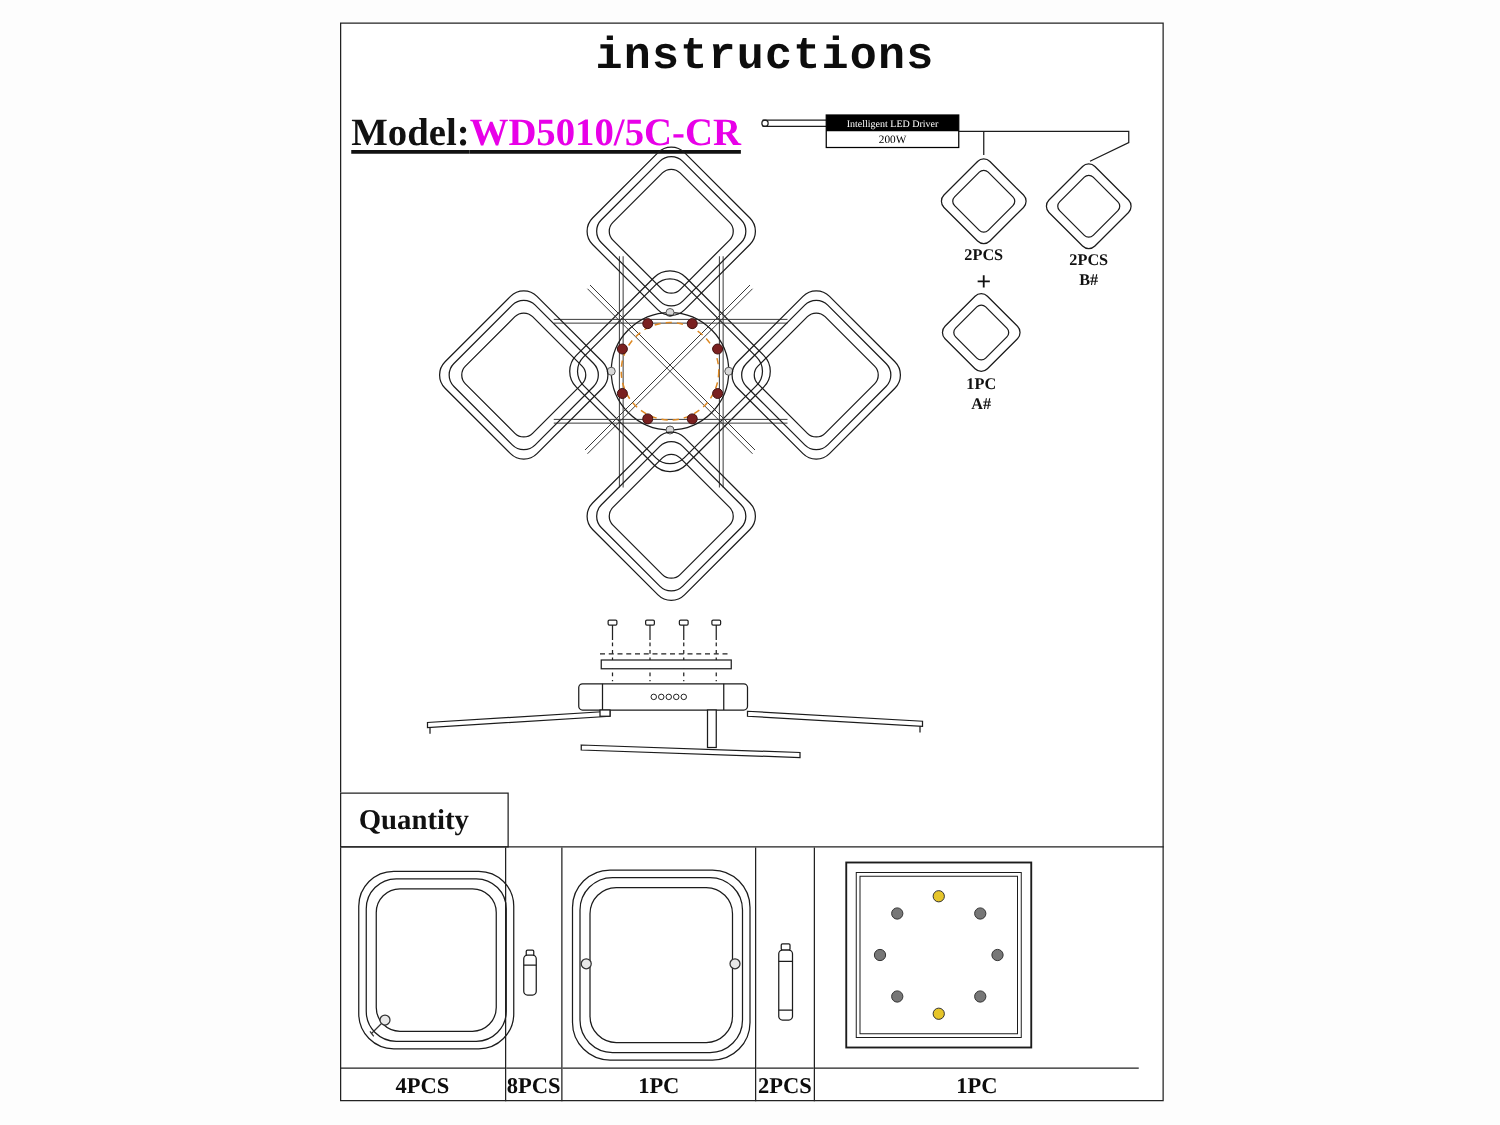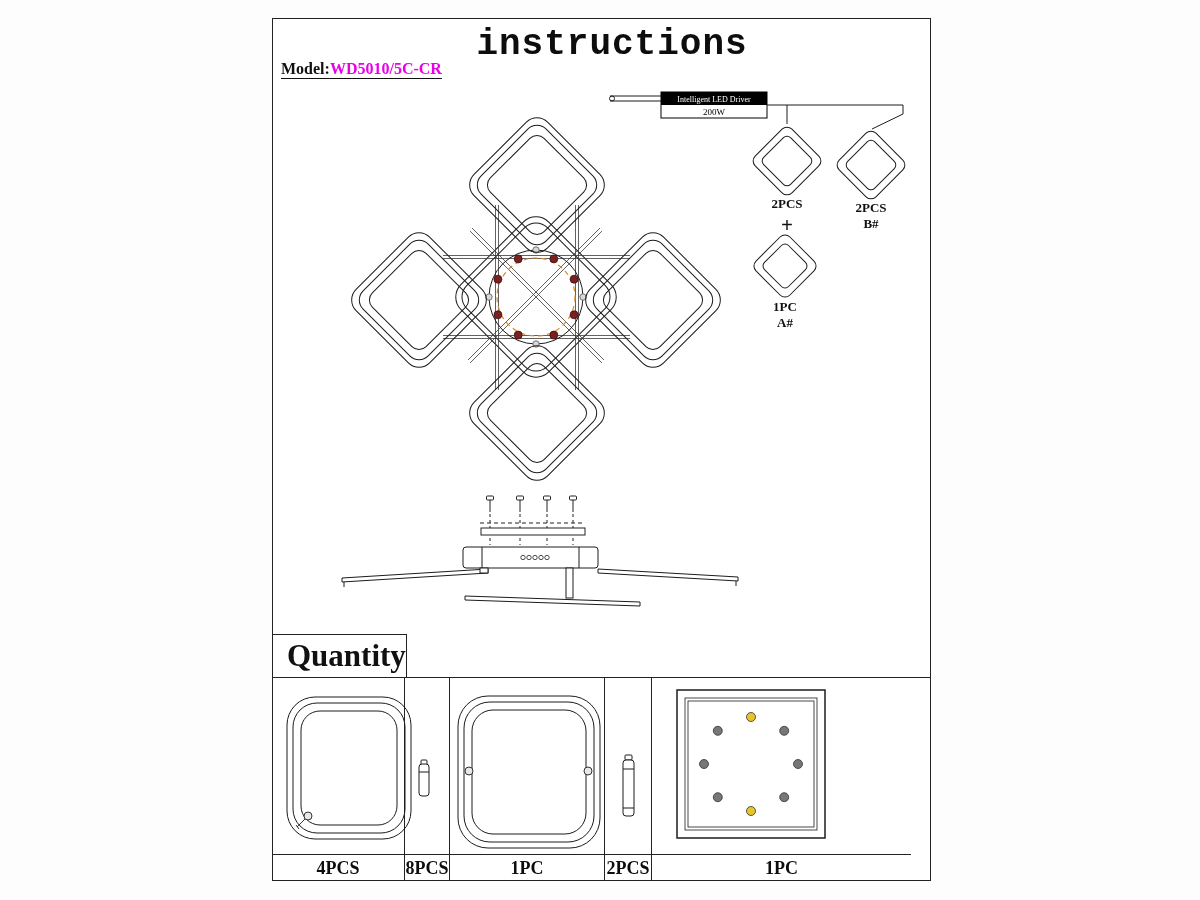--- a/index.html
+++ b/index.html
@@ -3,30 +3,30 @@
 <meta charset="utf-8">
 <style>
   * { margin:0; padding:0; box-sizing:border-box; }
   html,body { width:1200px; height:900px; }
   body { background:#fbfbfb; font-family:"Liberation Serif", serif; overflow:hidden; }
   .canvas { position:relative; width:1200px; height:900px; background:#fdfdfd; }
   .page { position:absolute; left:272px; top:18px; width:659px; height:863px; background:#fff; border:1px solid #222; }
   .title { position:absolute; left:292px; top:24px; width:640px; text-align:center;
            font-family:"Liberation Mono", monospace; font-weight:bold; font-size:36px;
            letter-spacing:1px; color:#0d0d0d; }
-  .model-line { position:absolute; left:281px; top:60px; font-size:16px; font-weight:bold;
+  .model-line { position:absolute; left:281px; top:88px; font-size:31px; font-weight:bold;
                 color:#111; text-decoration:underline; text-underline-offset:4px; }
   .model-value { color:#e800e8; }
   svg { position:absolute; }
   .wiring-svg { left:608px; top:86px; }
   .main-svg   { left:330px; top:104px; }
   .side-svg   { left:330px; top:490px; }
   .qty-box { position:absolute; left:272px; top:634px; width:135px; height:44px;
              border:1px solid #222; background:#fff; }
-  .qty-box span { display:block; padding-left:14px; line-height:42px; font-size:31px;
+  .qty-box span { display:block; padding-left:14px; line-height:42px; font-size:23px;
                   font-weight:600; color:#111; }
   .qtable { position:absolute; left:272px; top:677px; width:659px; height:204px;
             border-top:1px solid #222; display:flex; }
   .qcol { height:100%; display:flex; flex-direction:column; border-right:1px solid #222; }
   .qcol:last-child { border-right:none; }
   .qcol .art { flex:1; position:relative; }
   .qcol .art svg { position:absolute; left:0; top:0; }
   .qcol .lbl { height:27px; border-top:1px solid #222; text-align:center;
                font-size:18px; font-weight:bold; line-height:26px; color:#0d0d0d; }
   .w-c1 { width:133px; } .w-c2 { width:45px; } .w-c3 { width:155px; }

